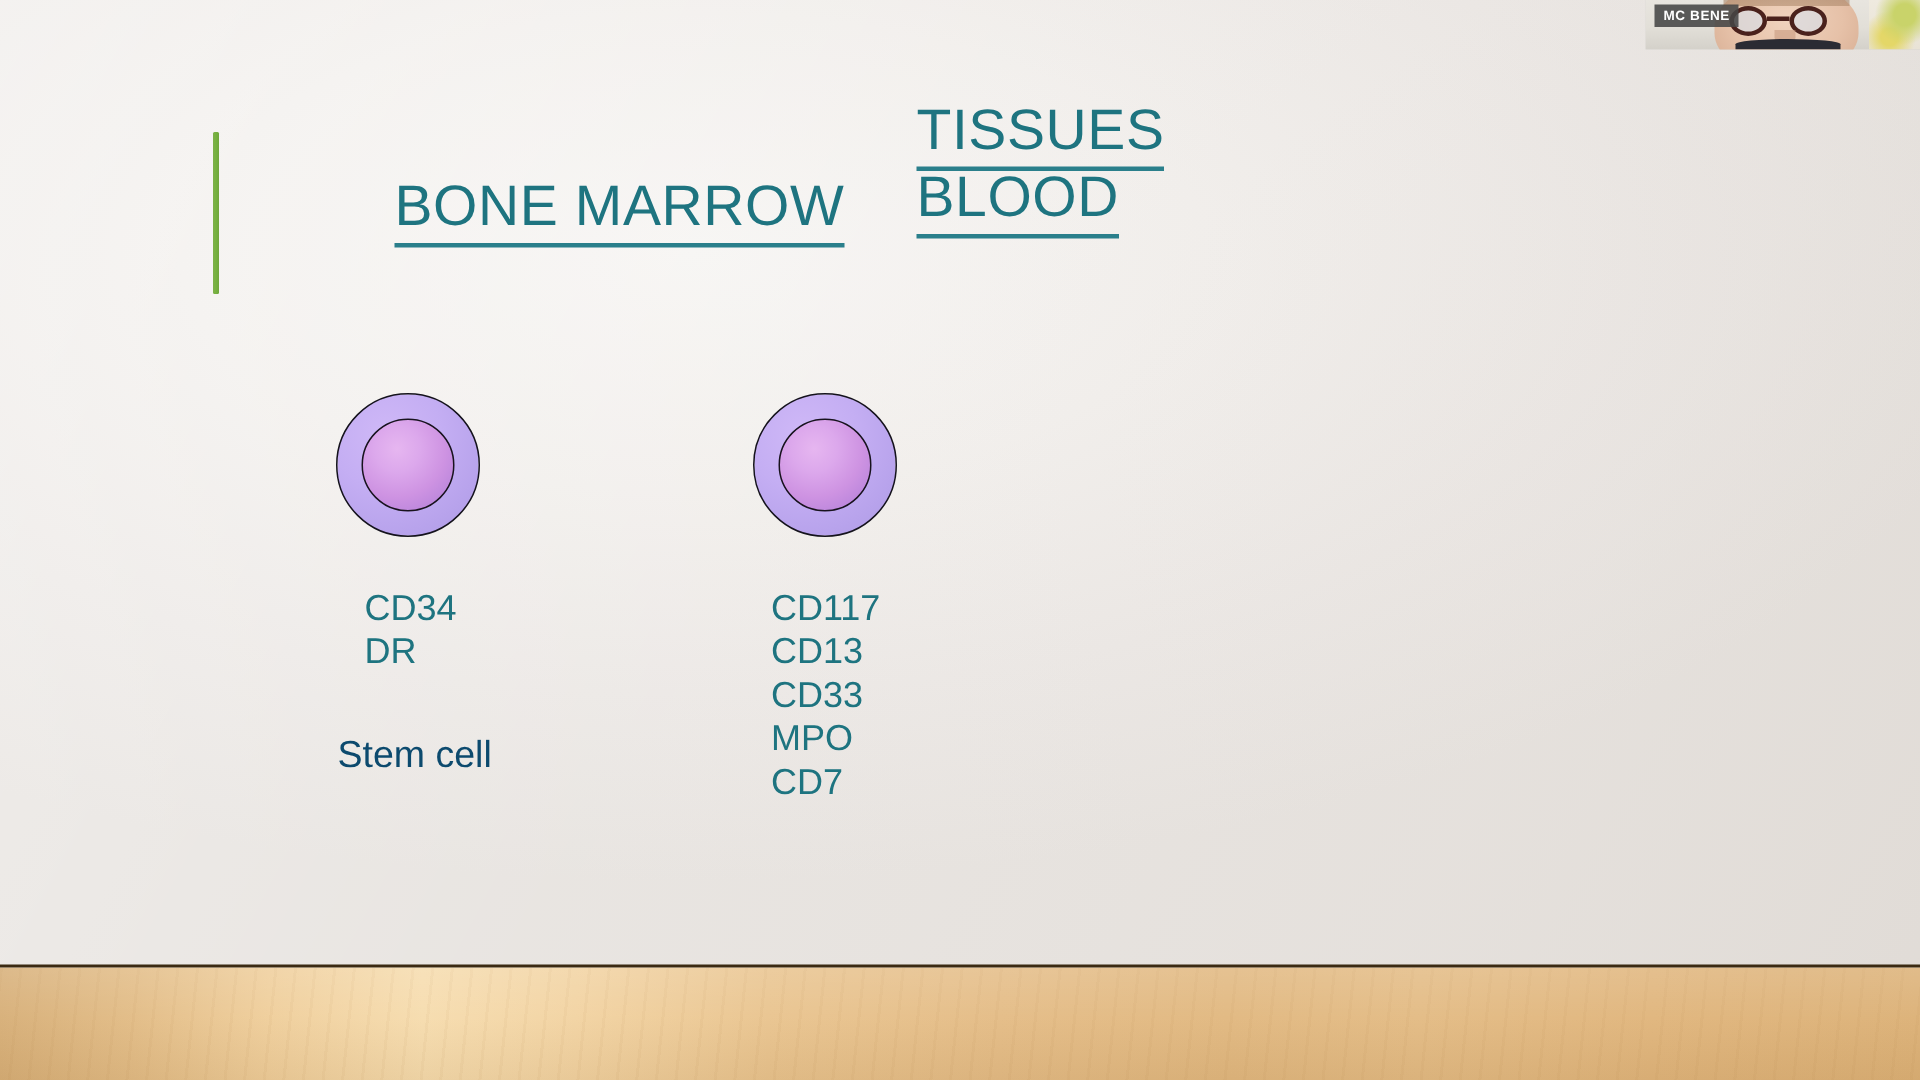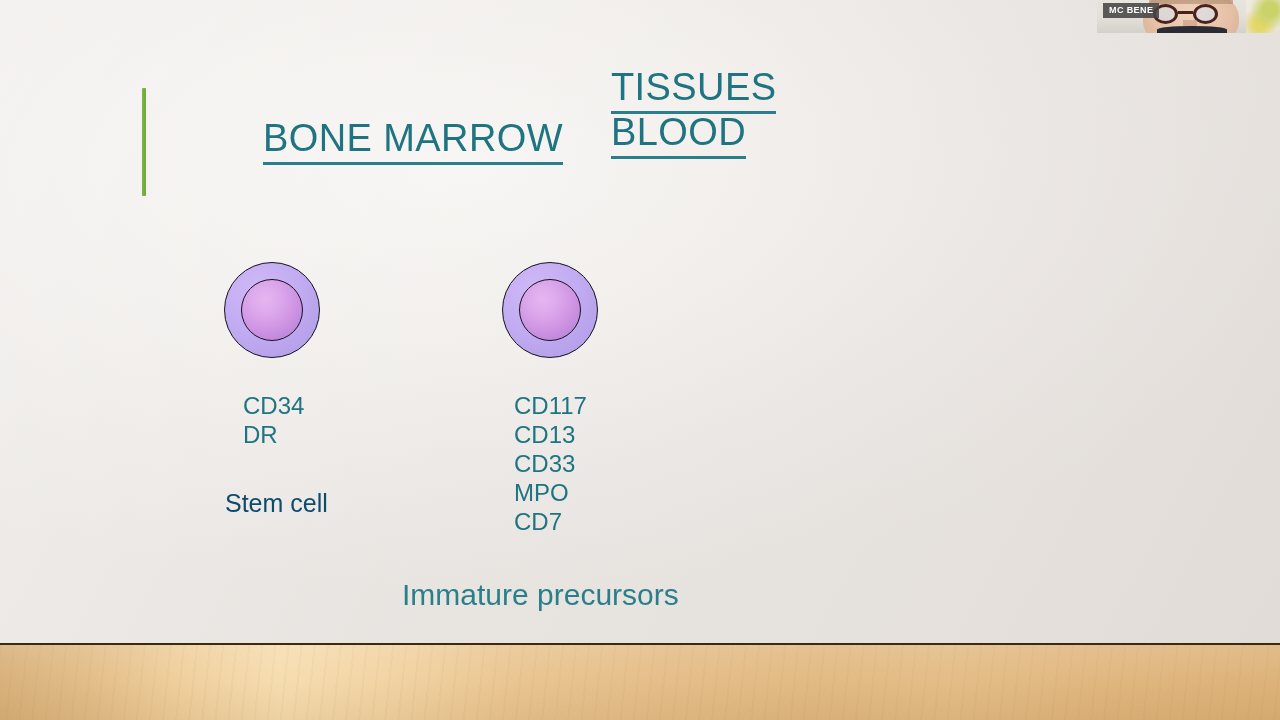--- a/index.html
+++ b/index.html
@@ -314,21 +314,20 @@
 
   <div class="marker-list" id="markers-precursor">
     <div>CD117</div>
     <div>CD13</div>
     <div>CD33</div>
     <div>MPO</div>
     <div>CD7</div>
   </div>
 
   <div class="cell-label" id="label-stem-cell">Stem cell</div>
-  <div id="label-immature">Immature precursors</div>
 
   <div class="gold-band">
     <div class="gold-grain"></div>
   </div>
 
   <div class="webcam">
     <div class="webcam-scene">
       <div class="wc-art"></div>
       <div class="wc-head"></div>
       <div class="wc-hairline"></div>

